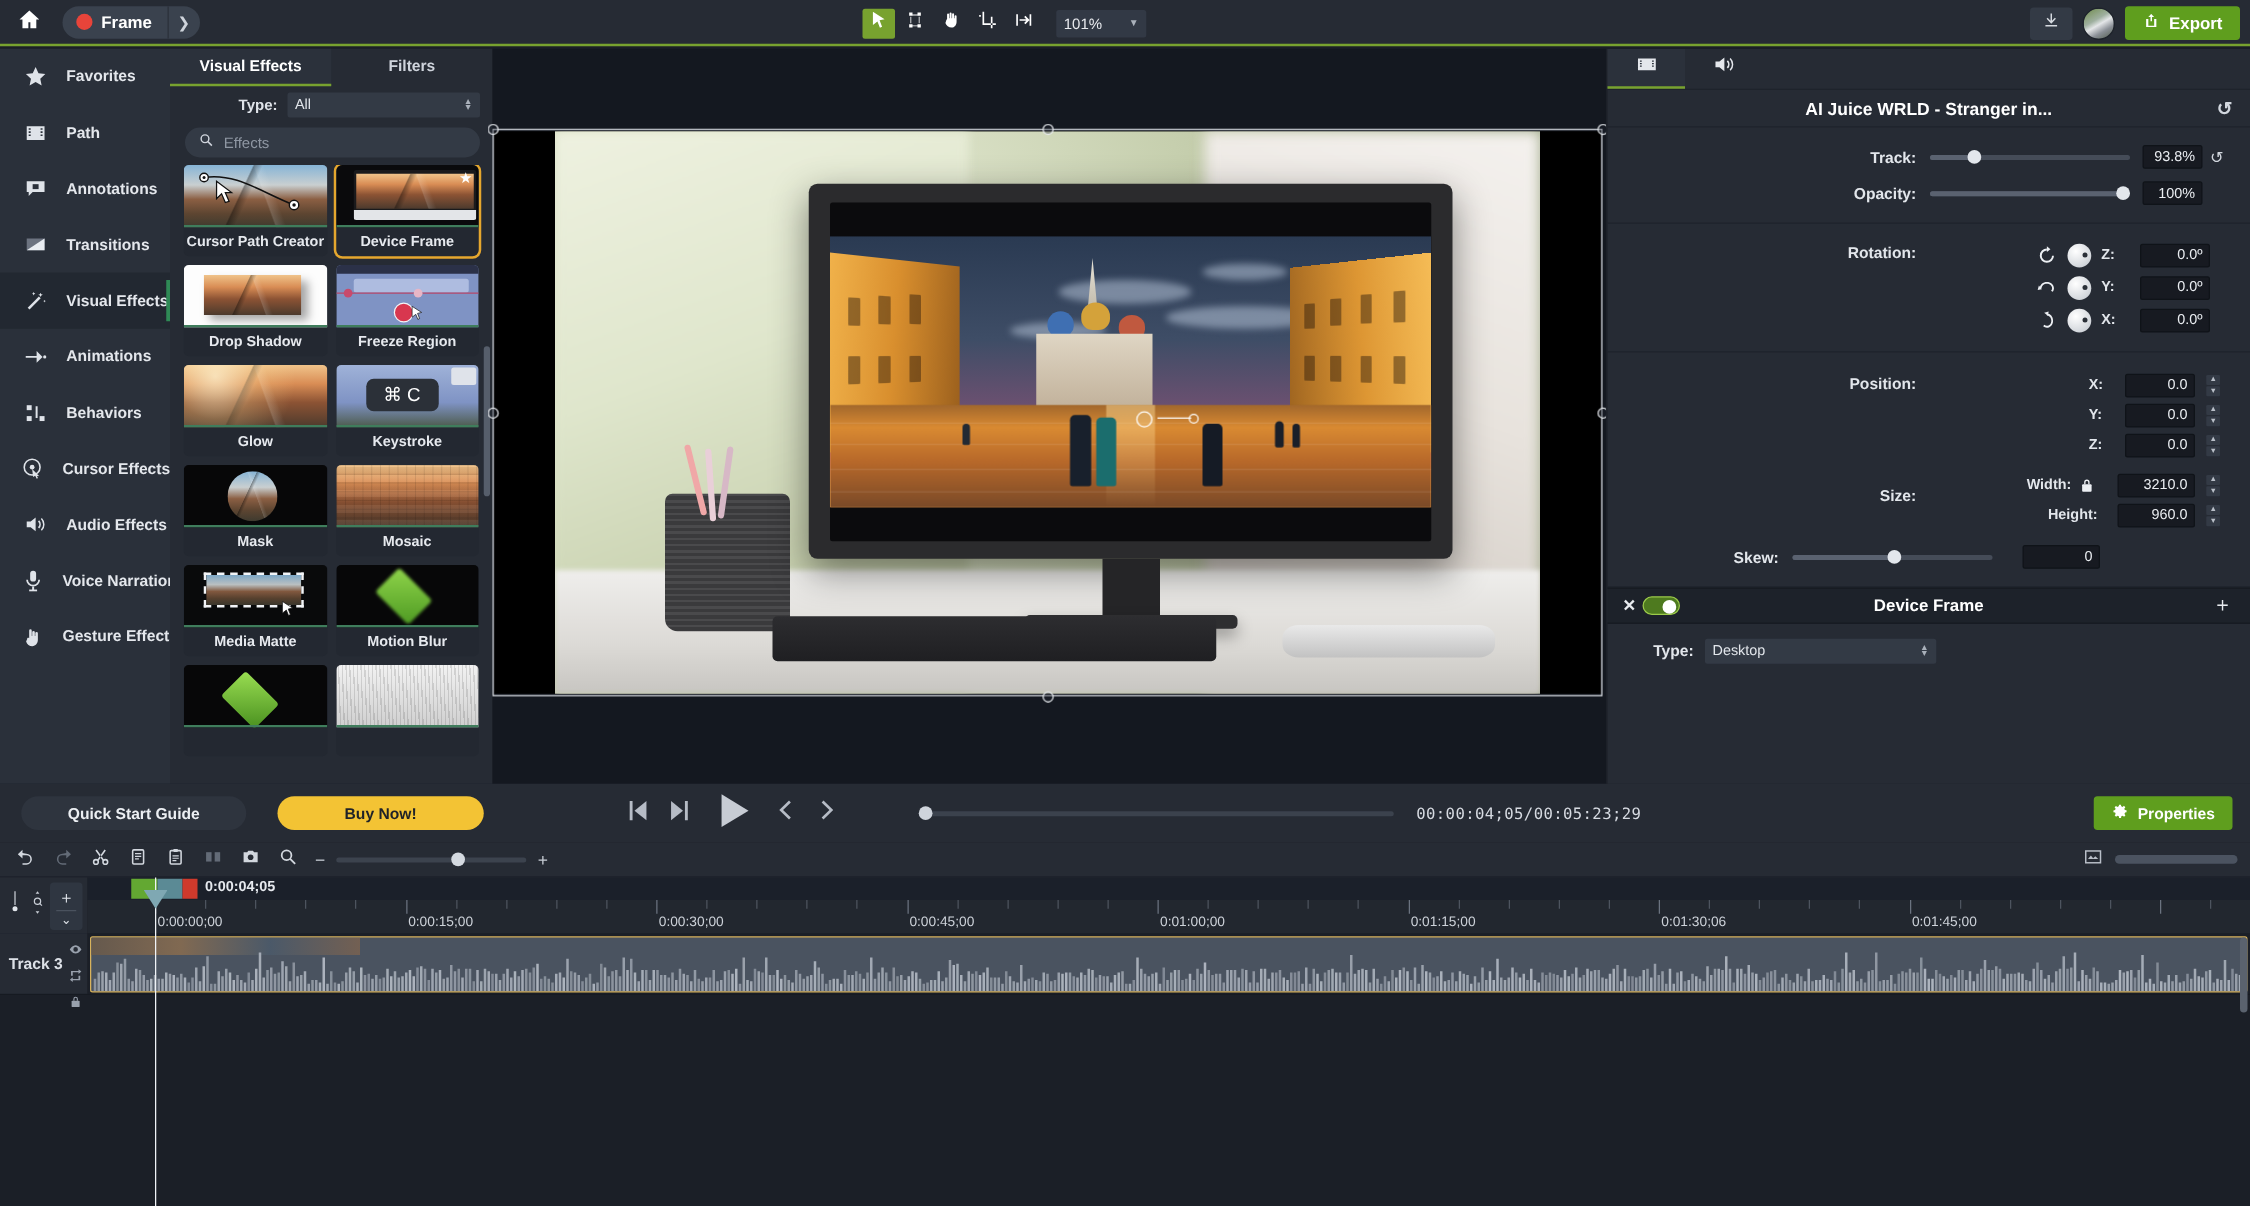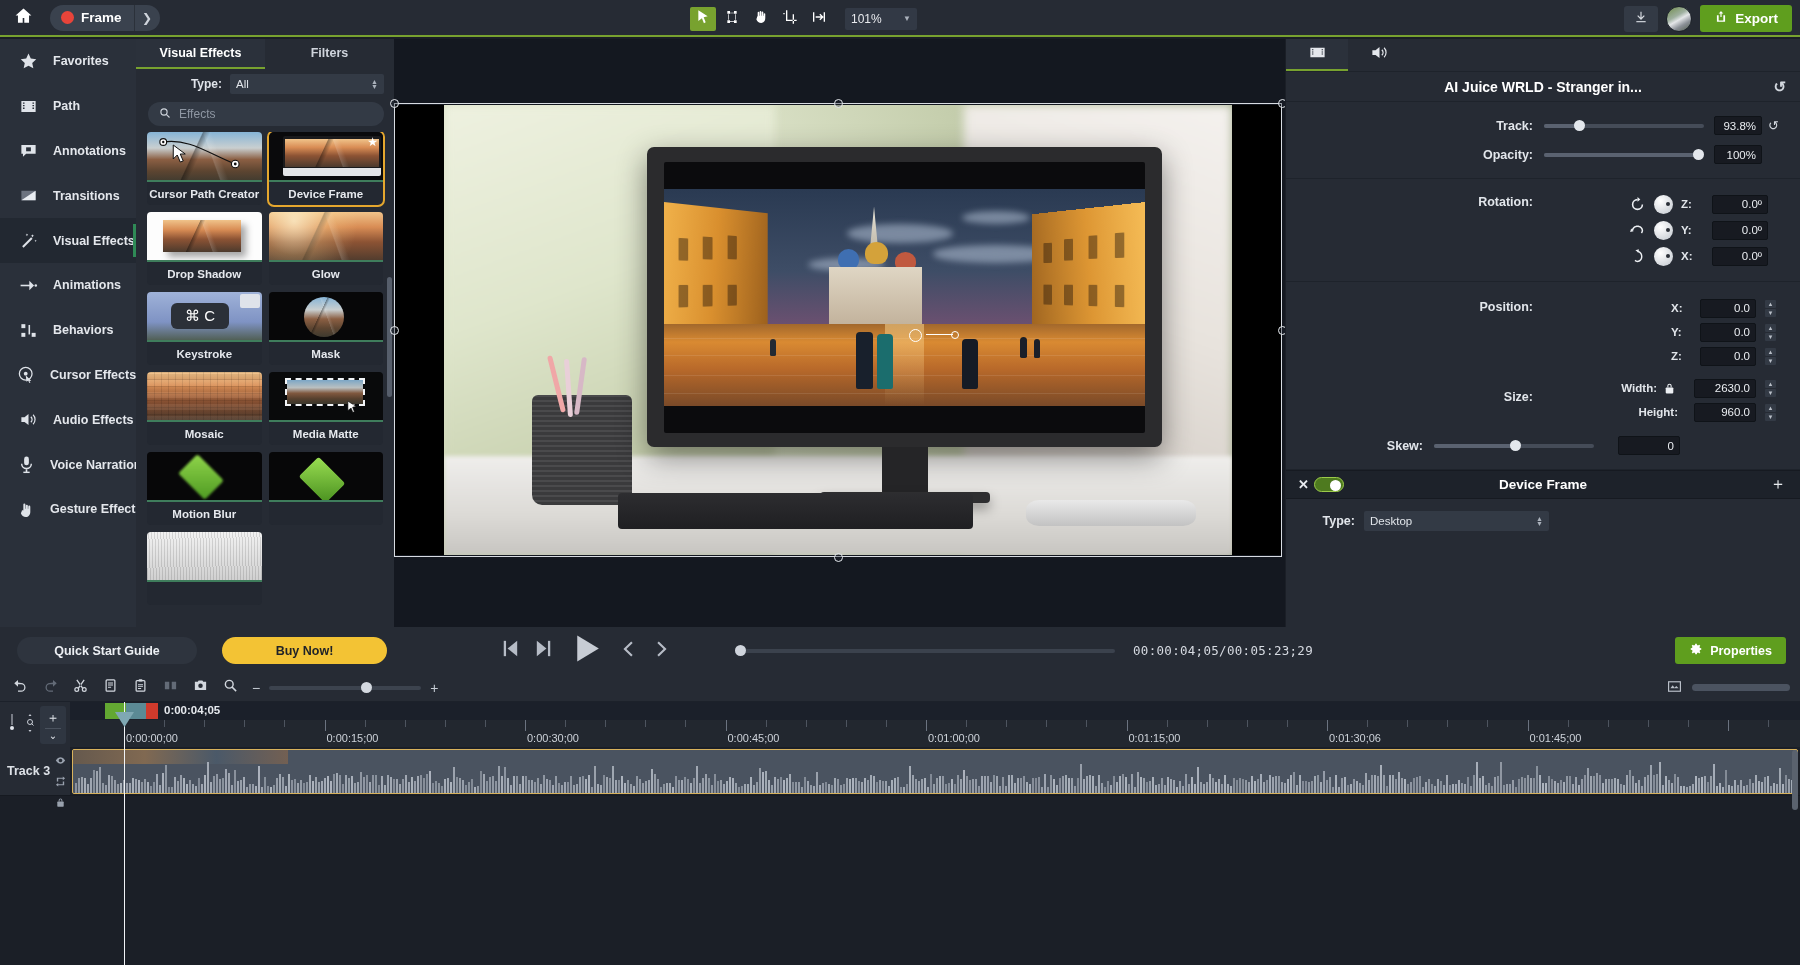--- a/index.html
+++ b/index.html
@@ -671,20 +671,35 @@
           <div class="eff-thumb">
             <div style="position:absolute;inset:0;background:#fdfdfd"></div>
             <div style="position:absolute;left:16px;top:8px;width:78px;height:32px;box-shadow:5px 5px 7px rgba(0,0,0,.35);overflow:hidden">
               <div class="mtn2" style="position:absolute;inset:0"></div>
                 <div class="mtn-ridge"></div>
             </div>
           </div>
           <div class="eff-name">Drop Shadow</div>
         </div>
 
+        <div class="eff-card">
+          <div class="eff-thumb">
+            <div style="position:absolute;inset:0;background:#7f93c4"></div>
+            <div style="position:absolute;left:0;right:0;top:0;height:7px;background:#2b3148"></div>
+            <div style="position:absolute;left:14px;top:11px;right:8px;height:11px;background:#aebce0;border-radius:2px"></div>
+            <div style="position:absolute;left:0;right:0;top:22px;height:1.4px;background:#b6486a"></div>
+            <div style="position:absolute;left:6px;top:19px;width:7px;height:7px;border-radius:50%;background:#c84a6c"></div>
+            <div style="position:absolute;left:62px;top:19px;width:7px;height:7px;border-radius:50%;background:#e7b6c6"></div>
+            <div style="position:absolute;left:46px;top:30px;width:16px;height:16px;border-radius:50%;background:#d8374f;border:1.5px solid #f2f4f7"></div>
+            <svg viewBox="0 0 24 24" style="position:absolute;left:58px;top:32px;width:13px;height:13px">
+                <path d="M5 2l14 9-6 1.4L16 20l-2.6 1.2-3-7.4L5 18z" fill="#fff" stroke="#111" stroke-width="1"></path>
+              </svg>
+          </div>
+          <div class="eff-name">Freeze Region</div>
+        </div>
 
         <div class="eff-card">
           <div class="eff-thumb">
             <div class="mtn2"></div>
               <div class="mtn-ridge"></div>
             <div style="position:absolute;inset:0;background:radial-gradient(circle at 22% 18%, rgba(255,245,210,.75) 0%, rgba(255,220,150,.25) 35%, transparent 65%)"></div>
           </div>
           <div class="eff-name">Glow</div>
         </div>
 
@@ -966,21 +981,21 @@
         <div style="position:relative;margin-top:8px">
           <span class="rp-lbl" style="position:absolute;left:0;top:14px;width:258px">Size:</span>
           <div class="pos-row">
             <span style="font-size:11.5px;font-weight:bold;color:#e2e6eb">Width:</span>
             <span class="lockico">
               <svg viewBox="0 0 24 24">
                   <rect x="5" y="10" width="14" height="11" rx="1.5"></rect>
                   <path d="M8 10V7a4 4 0 018 0v3h-2V7a2 2 0 10-4 0v3z"></path>
                 </svg>
             </span>
-            <div class="numbox size">2630.0</div>
+            <div class="numbox size">3210.0</div>
             <span class="stepper">
                 <div>▲</div>
                 <div>▼</div>
               </span>
           </div>
           <div class="pos-row">
             <span style="font-size:11.5px;font-weight:bold;color:#e2e6eb">Height:</span>
             <div class="numbox size">960.0</div>
             <span class="stepper">
                 <div>▲</div>

